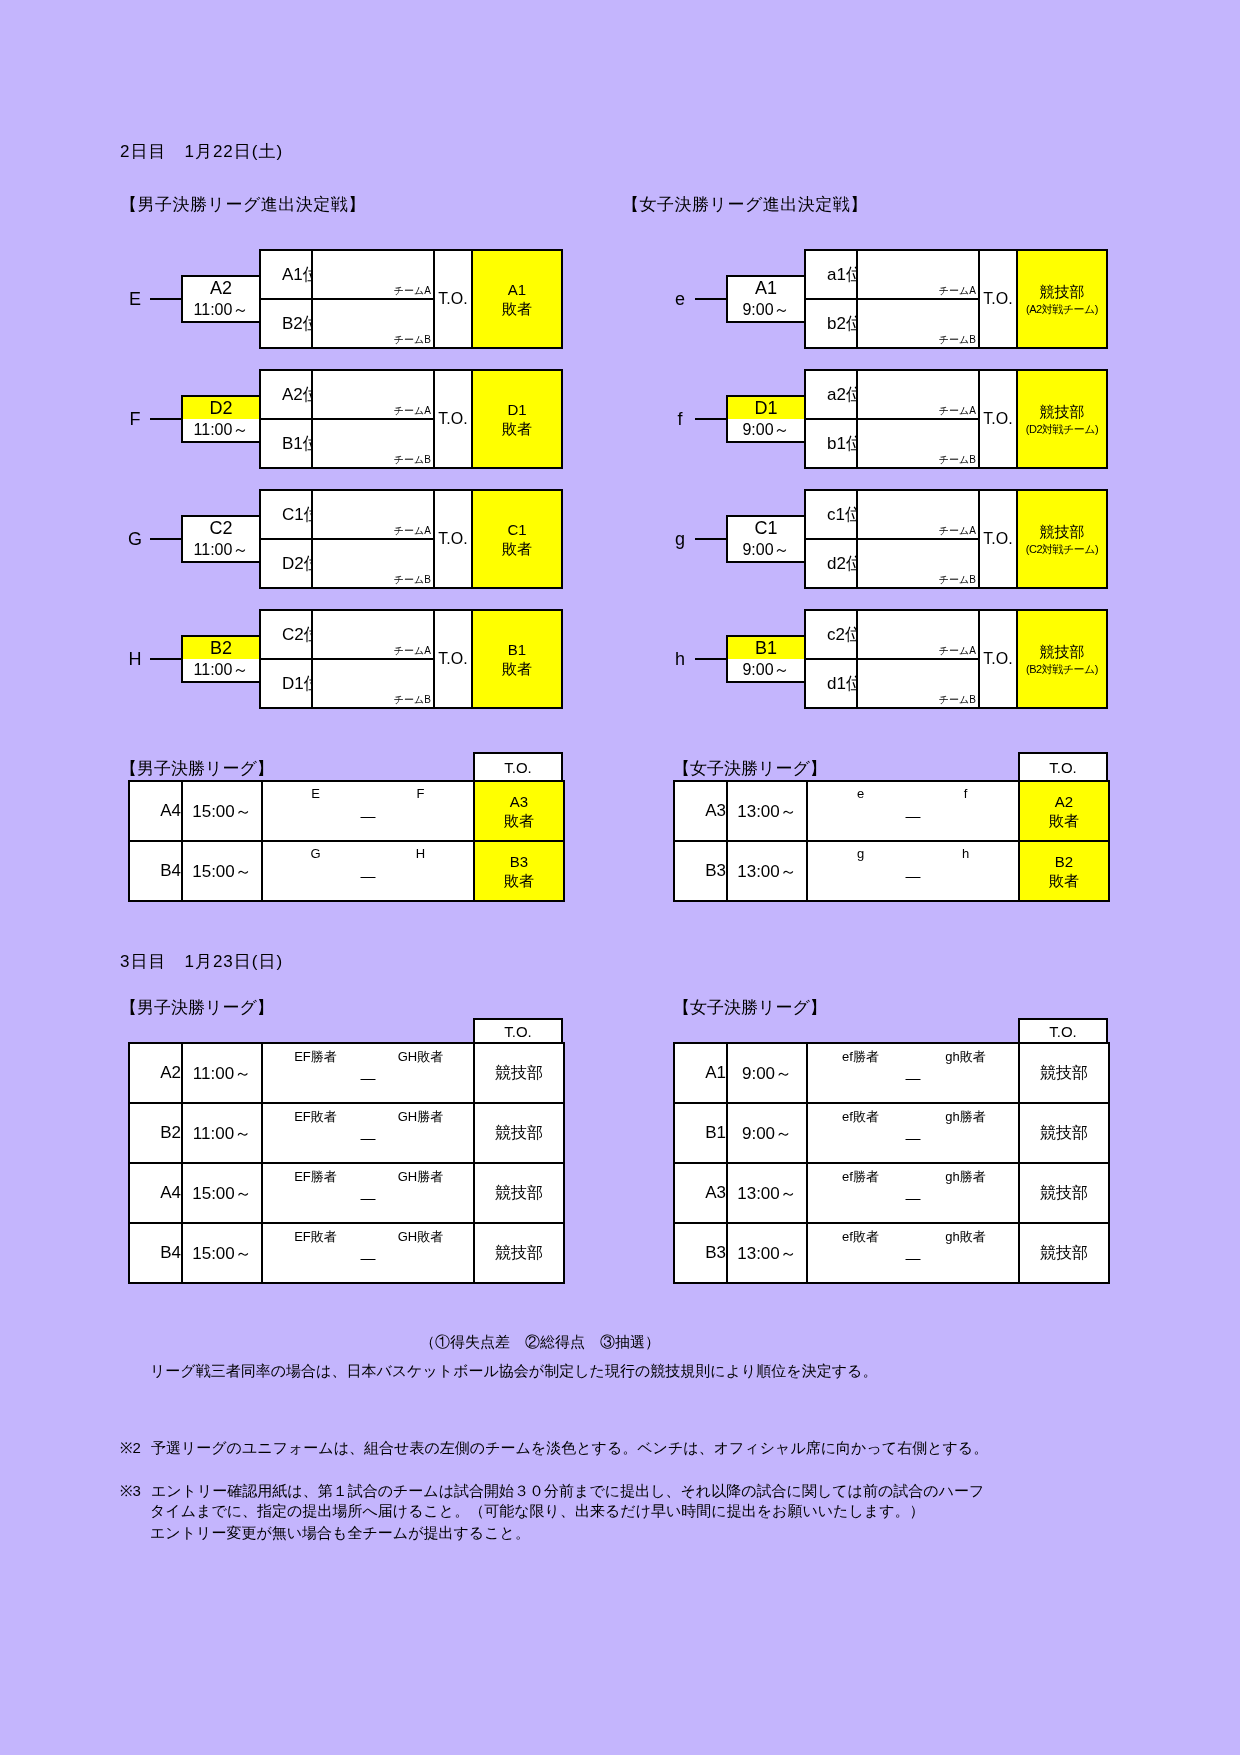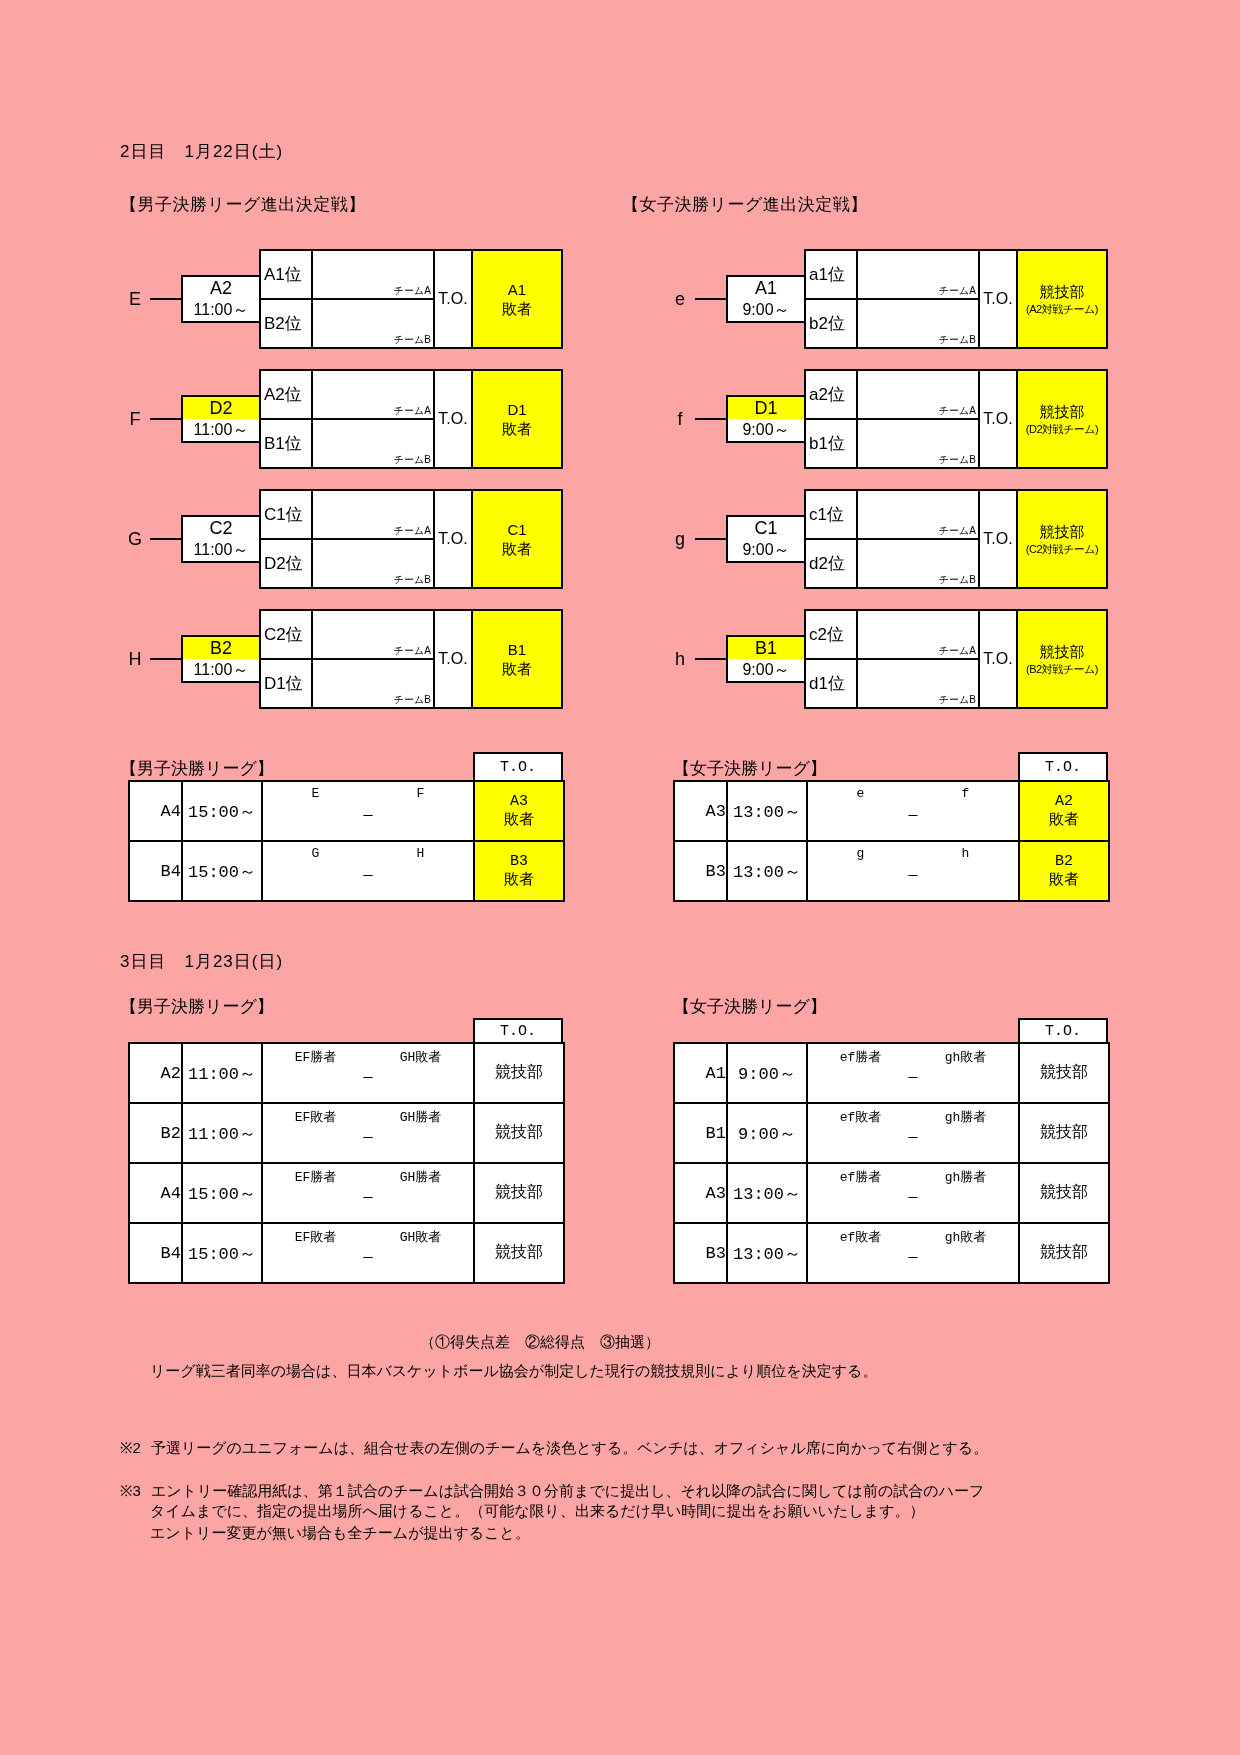--- a/index.html
+++ b/index.html
@@ -1,18 +1,18 @@
 <!DOCTYPE html>
 <html><head>
 <meta charset="utf-8">
 <style>
   html,body{margin:0;padding:0;background:#e8e8e8;}
   .page{
     position:relative;width:1240px;height:1755px;margin:0 auto;
-    background:#fca5a5;color:#000;
+    background:#c4b5fd;color:#000;
     font-family:"Liberation Sans", sans-serif;
     overflow:hidden;
   }
   .abs{position:absolute;}
   .heading{font-size:17px;letter-spacing:1px;white-space:nowrap;}
   .sec-title{font-size:17px;letter-spacing:0.5px;white-space:nowrap;}
 
   
   .bcol{position:absolute;width:443px;}
   .bracket{display:flex;align-items:center;height:98px;}
@@ -24,29 +24,29 @@
     border:2px solid #000;margin-right:-2px;position:relative;z-index:2;
     background:#fff;display:flex;flex-direction:column;
   }
   .bk-match,.bk-time{flex:1;display:flex;align-items:center;justify-content:center;white-space:nowrap;}
   .bk-match{font-size:18px;}
   .bk-time{font-size:16px;}
   .hl{background:#ffff00;}
   .bk-table{flex:none;border-collapse:collapse;table-layout:fixed;width:302px;height:98px;background:#fff;}
   .bk-table tr{height:49px;}
   .bk-table td{border:2px solid #000;padding:0;box-sizing:border-box;overflow:hidden;}
-  .bk-table .rank{width:52px;font-size:17px;padding-left:3px;white-space:nowrap;}
+  .bk-table .rank{width:52px;font-size:17px;padding-left:21px;white-space:nowrap;}
   .bk-table .team{width:122px;position:relative;padding-left:24px;}
   .team .tag{position:absolute;right:2px;bottom:0;font-size:10px;white-space:nowrap;}
   .bk-table .to{width:38px;text-align:center;font-size:16px;}
   .bk-table .result{width:90px;text-align:center;background:#ffff00;font-size:15px;line-height:1.3;}
   .wcol .result .l2{font-size:11px;letter-spacing:-0.5px;}
 
   
-  .league{position:absolute;width:435px;font-family:Liberation Mono, monospace;}
+  .league{position:absolute;width:435px;}
   .lg-head{display:flex;align-items:flex-end;height:28px;}
   .lg-head.h24{height:24px;}
   .lg-title{font-size:17px;white-space:nowrap;}
   .lg-title.shift{margin-left:-8px;}
   .lg-title3{font-size:17px;height:21px;line-height:21px;white-space:nowrap;}
   .lg-title3.shift{margin-left:-8px;}
   .to-box{
     margin-left:auto;width:90px;box-sizing:border-box;
     border:2px solid #000;border-bottom:none;
     text-align:center;font-size:15px;background:#fff;

